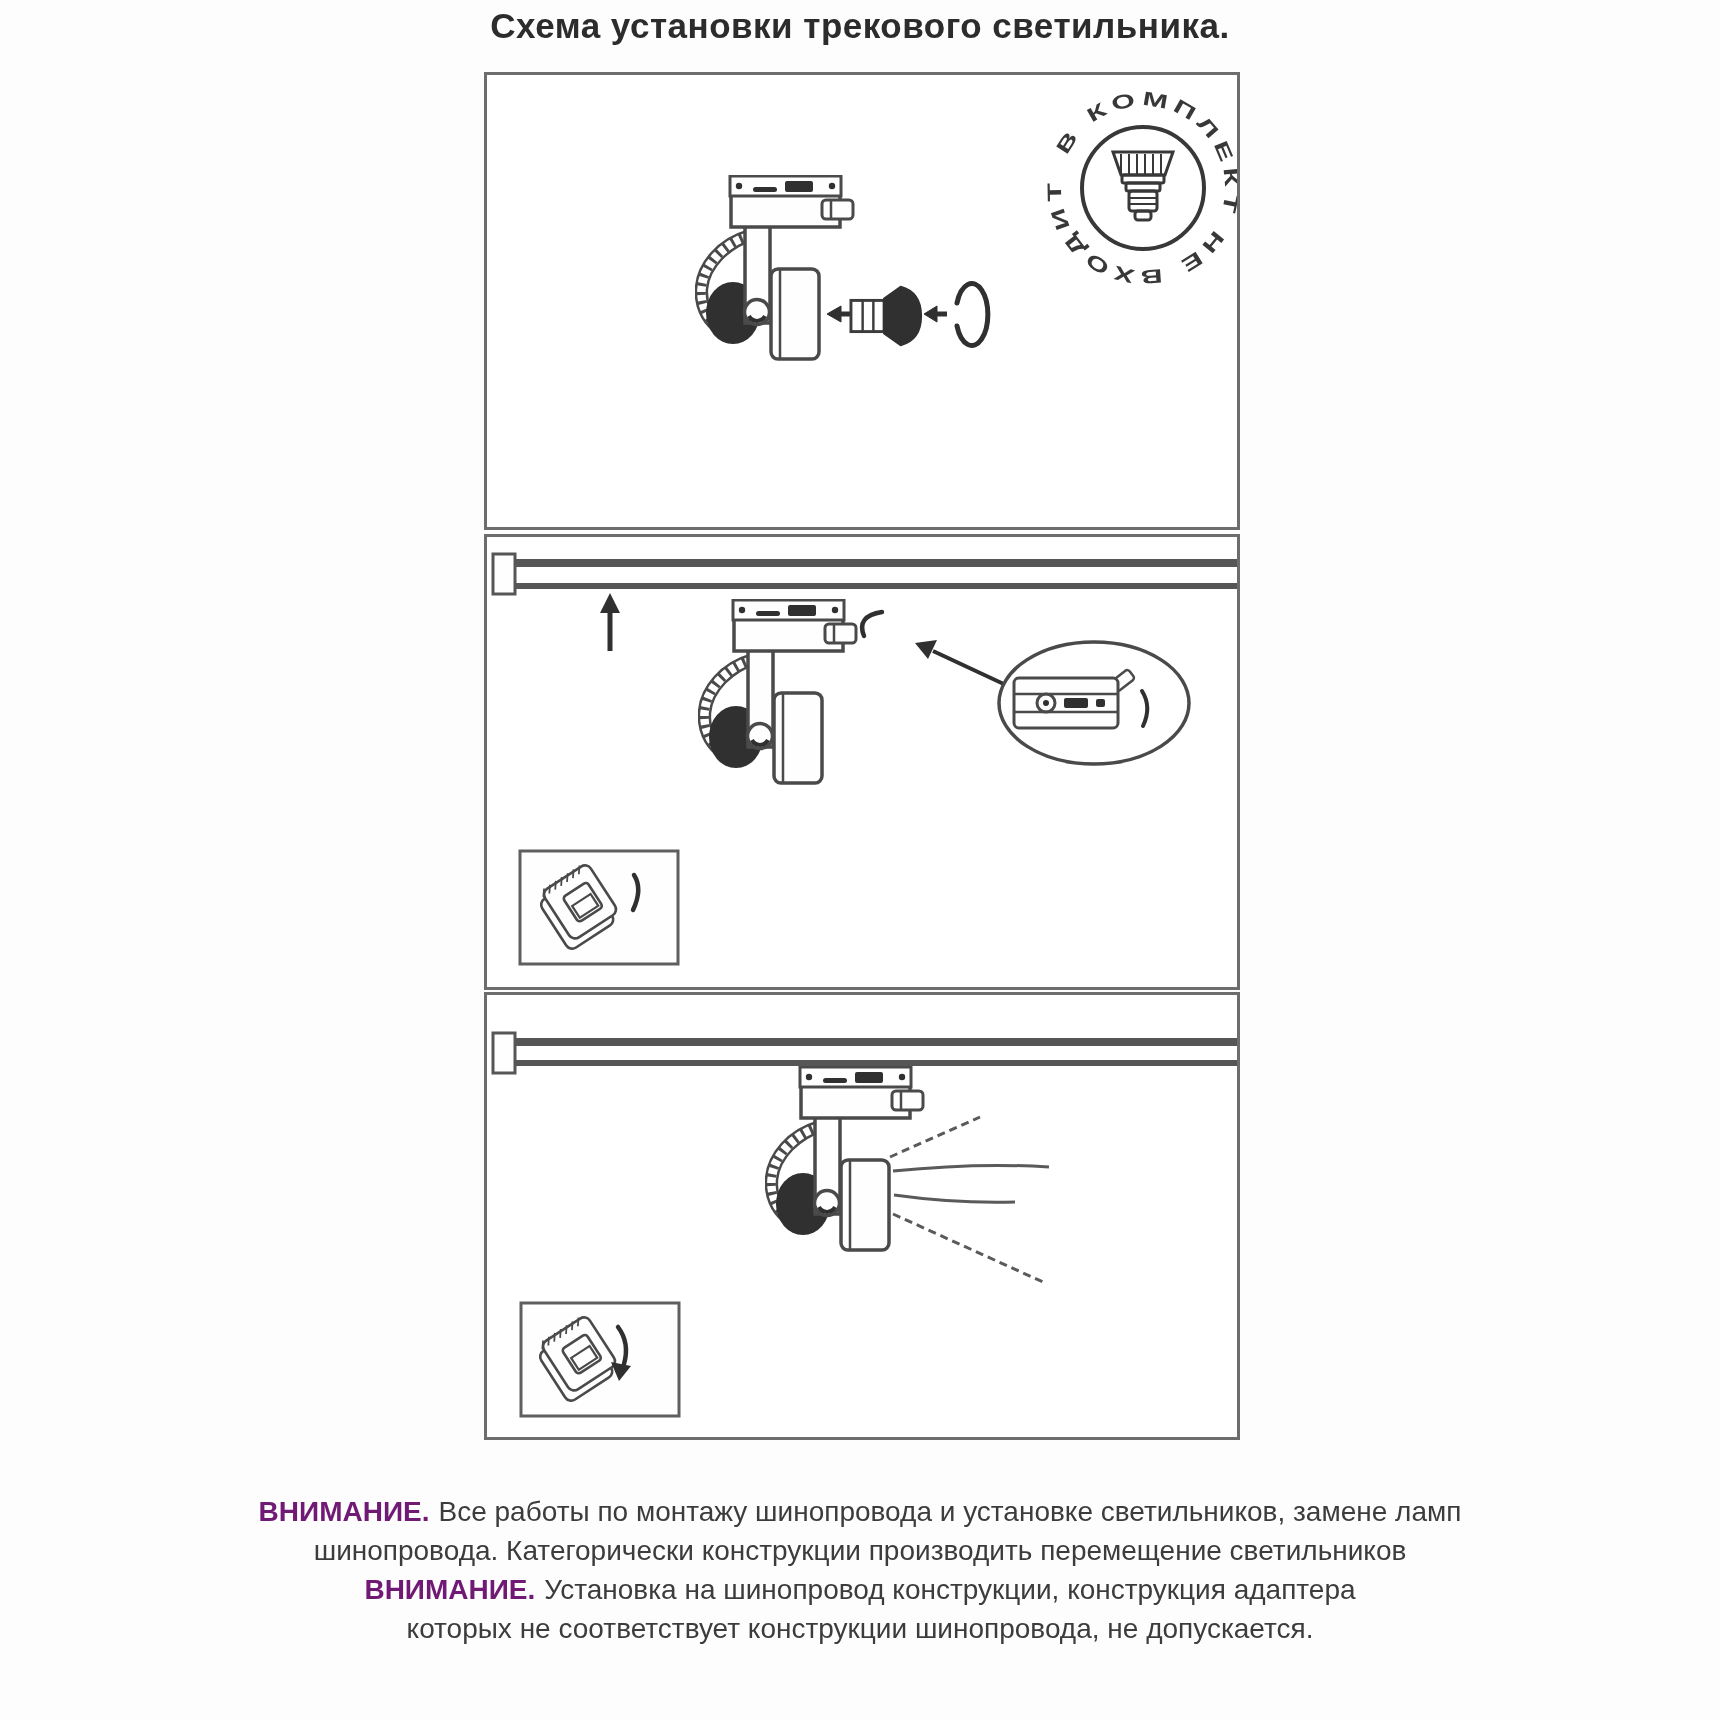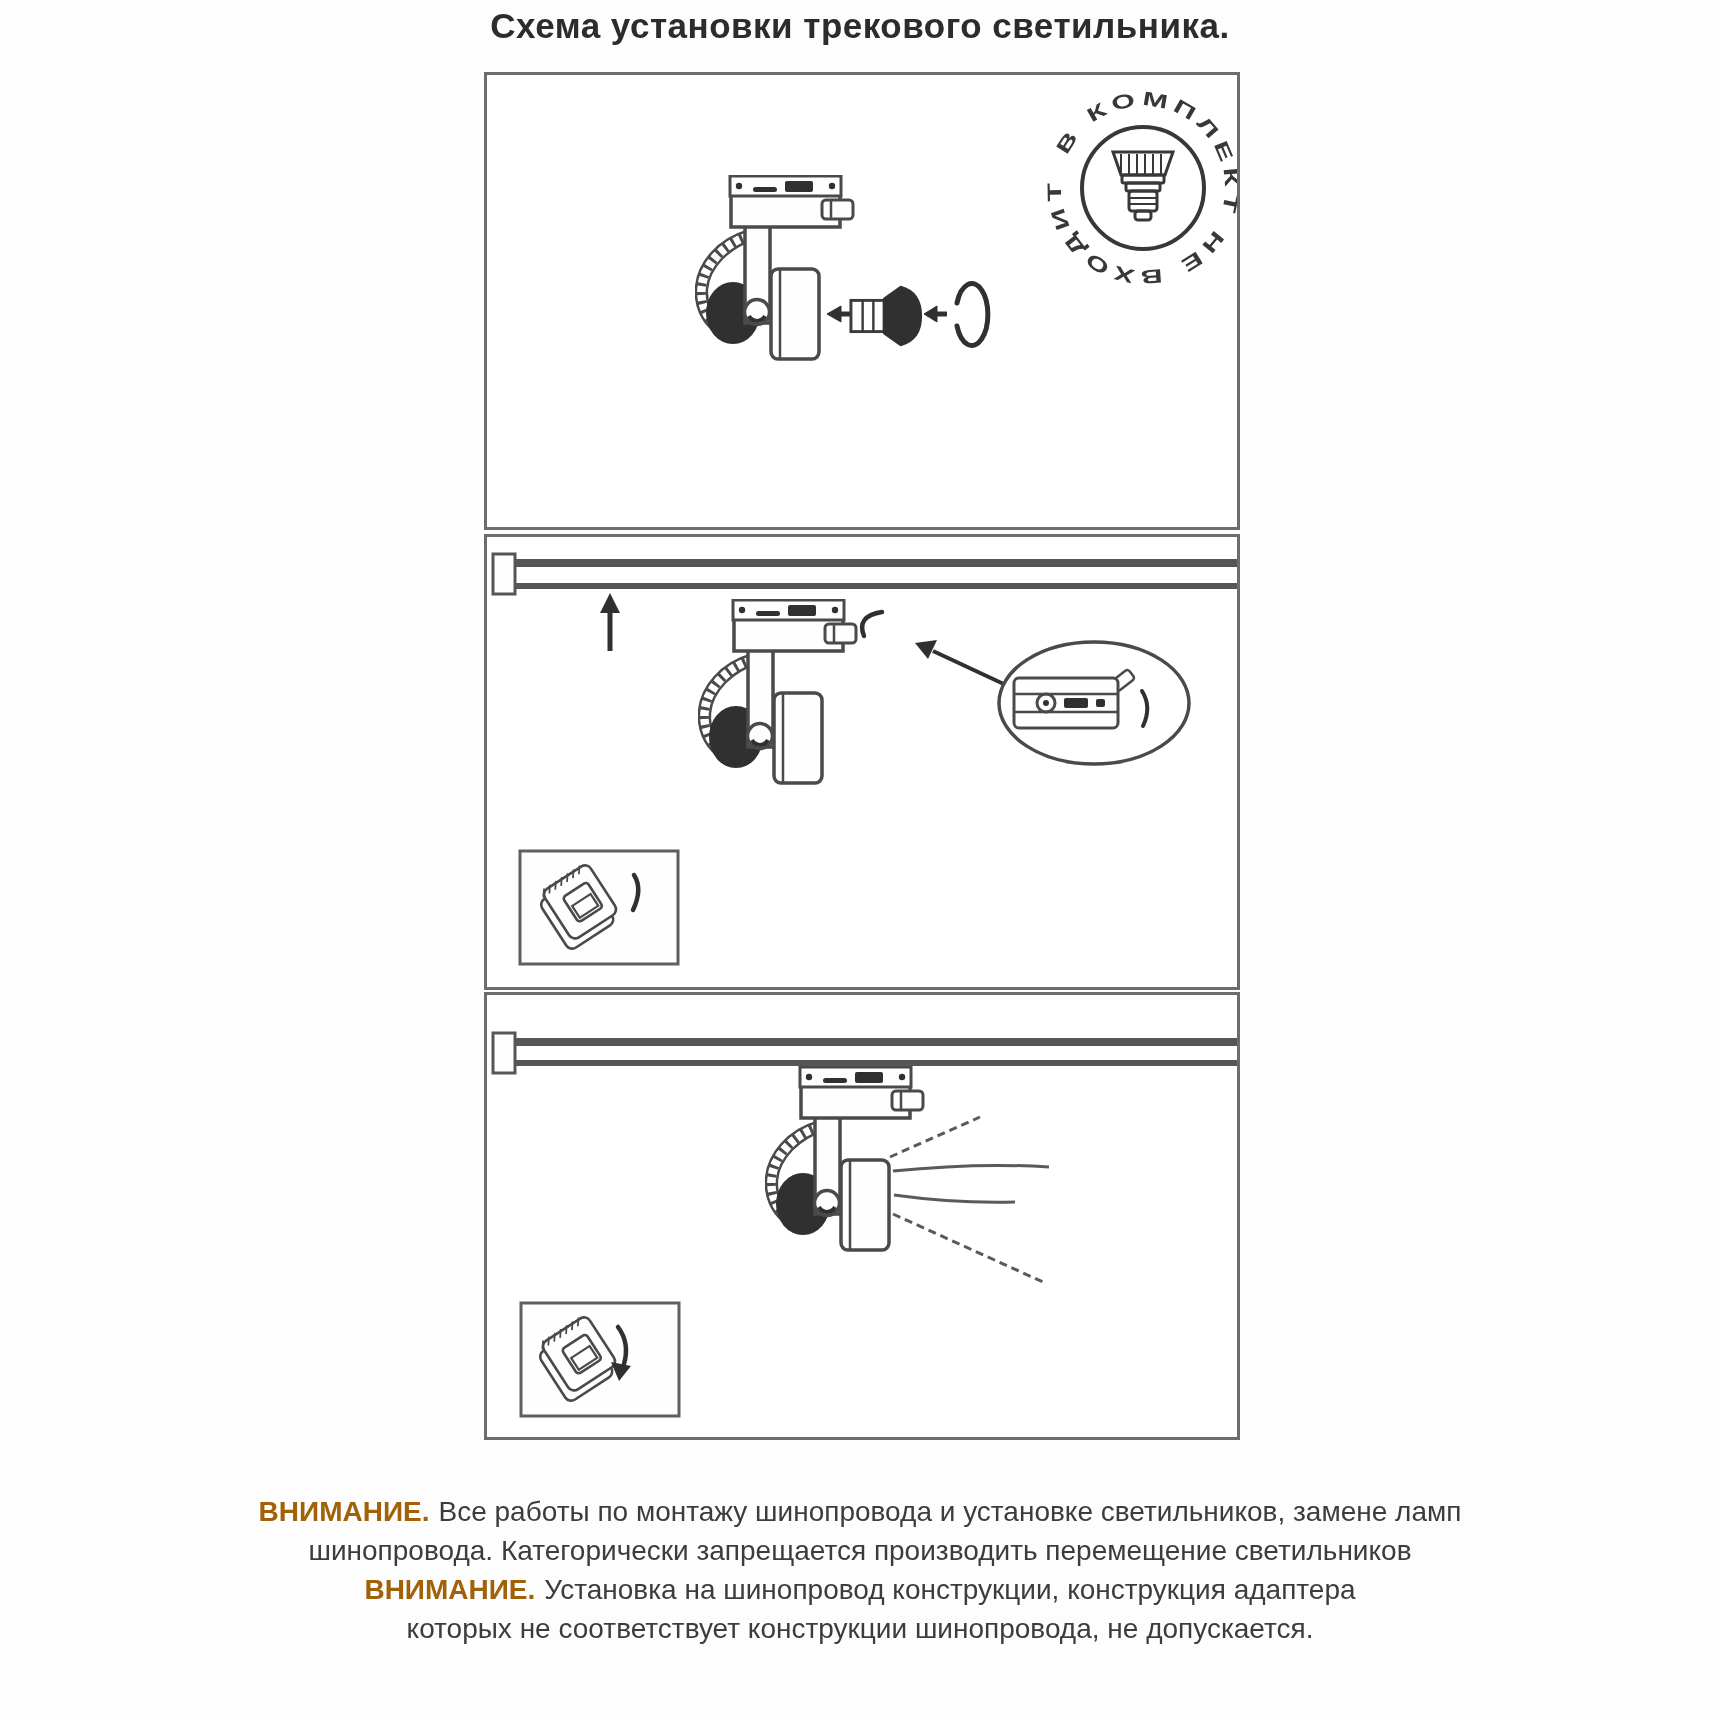--- a/index.html
+++ b/index.html
@@ -17,21 +17,21 @@
     border:3px solid #6d6d6d;background:#ffffff;
   }
   #panel1{top:72px;height:458px}
   #panel2{top:534px;height:456px}
   #panel3{top:992px;height:448px}
   .panel svg.fig{position:absolute;left:0;top:0;display:block}
   .warnings{
     position:absolute;top:1492px;left:0;width:1720px;text-align:center;
     font-size:28px;line-height:39px;color:#3c3c3c;
   }
-  .warnings strong{font-weight:bold;color:#a16207;margin-right:9px}
+  .warnings strong{font-weight:bold;color:#701a75;margin-right:9px}
   .defs-holder{position:absolute;width:0;height:0;overflow:hidden}
 </style>
 </head>
 <body>
 
 <svg class="defs-holder" aria-hidden="true">
   <defs>
     <symbol id="fixture" viewBox="0 0 160 190">
       <path d="M56,60 C28,68 8,90 6,114 C5,130 11,143 21,151" fill="none" stroke="#4a4a4a" stroke-width="10" stroke-dasharray="3 6"></path>
       <path d="M52,56 C24,64 2,88 1,114 C0,131 7,146 18,155" fill="none" stroke="#4a4a4a" stroke-width="2.5"></path>
@@ -180,18 +180,18 @@
         <polygon points="132,386 124,367 144,371" fill="#303030"></polygon>
       </g>
     </g>
   </svg>
 </div>
 
 <div class="warnings">
   <div class="wline">
     <strong>ВНИМАНИЕ.</strong><span>Все работы по монтажу шинопровода и установке светильников, замене ламп</span>
   </div>
-  <div class="wline">шинопровода. Категорически запрещается производить перемещение светильников</div>
+  <div class="wline">шинопровода. Категорически конструкции производить перемещение светильников</div>
   <div class="wline">
     <strong>ВНИМАНИЕ.</strong><span>Установка на шинопровод конструкции, конструкция адаптера</span>
   </div>
   <div class="wline">которых не соответствует конструкции шинопровода, не допускается.</div>
 </div>
 
 </body></html>

